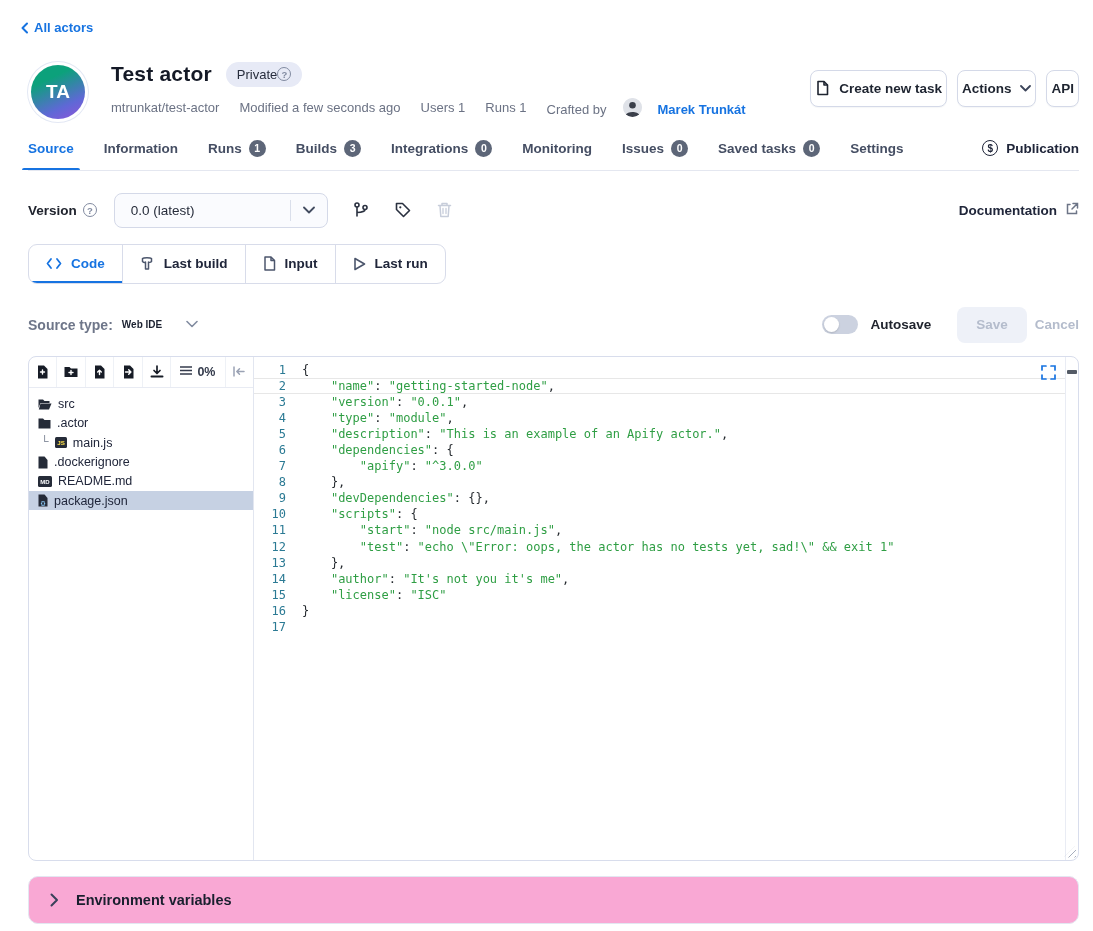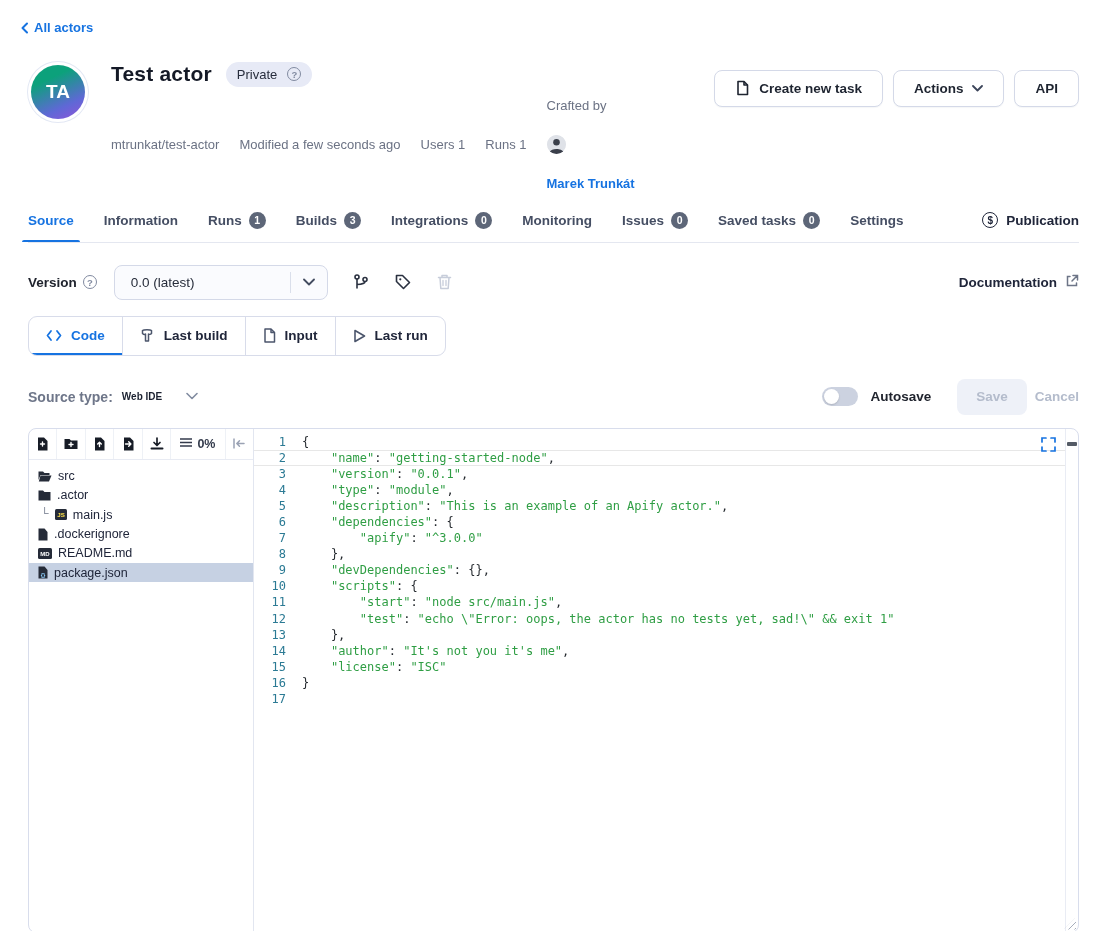--- a/index.html
+++ b/index.html
@@ -27,41 +27,41 @@
     background: linear-gradient(155deg, #0ca17b 28%, #5f68d6 72%, #9155d9 100%);
     color: #fff; font-weight: 700; font-size: 19px;
     display: flex; align-items: center; justify-content: center;
     box-shadow: 0 0 0 3px #ffffff, 0 0 0 4px #e3e8f4;
     margin: 3px 26px 0 3px; flex: none;
   }
   .title-row { display: flex; align-items: center; gap: 14px; }
   .page-title { font-size: 21px; font-weight: 700; color: #141926; letter-spacing: .2px; }
   .badge-pill {
     background: #e7eaf6; border-radius: 13px; padding: 5px 11px;
-    font-size: 13px; color: #272d3d; display: inline-flex; gap: 10px; align-items: center;
+    font-size: 13px; color: #272d3d; display: inline-flex; gap: 0; align-items: center;
   }
   .help-circle {
     width: 14px; height: 14px; border: 1.2px solid #818aa0; border-radius: 50%;
     color: #818aa0; font-size: 9.5px; font-weight: 700;
     display: inline-flex; align-items: center; justify-content: center; flex:none;
   }
   .meta-row {
     display: flex; gap: 20px; margin-top: 11px;
     font-size: 13px; color: #6b7284; align-items: center;
   }
-  .author-wrap { display: inline-flex; align-items: flex-start; gap: 22px; flex-direction: column; }
+  .author-wrap { display: inline-flex; align-items: flex-end; gap: 16px; }
   .author-avatar {
     width: 19px; height: 19px; border-radius: 50%; overflow: hidden; background: #e3e5ea; flex:none;
   }
   .author-link { color: #1673e1; font-weight: 600; cursor: pointer; }
   .header-buttons { margin-left: auto; display: flex; gap: 10px; margin-top: 8px; }
   .btn {
     height: 37px; border: 1px solid #d4d9e8; border-radius: 8px; background: #fff;
     font-family: inherit; font-size: 13.5px; font-weight: 700; color: #1e2430;
-    display: inline-flex; align-items: center; gap: 9px; padding: 0 20px; cursor: pointer;
+    display: inline-flex; align-items: center; gap: 9px; padding: 0 4px; cursor: pointer;
     box-shadow: 0 1px 1px rgba(30,40,70,.04);
   }
   .btn svg { display: block; }
 
   
   .tabs-bar {
     display: flex; gap: 44px; align-items: center;
     border-bottom: 1px solid #e4e7f0; margin-top: 21px;
   }
   .tabs-left { display: flex; gap: 30px; align-items: center; }

